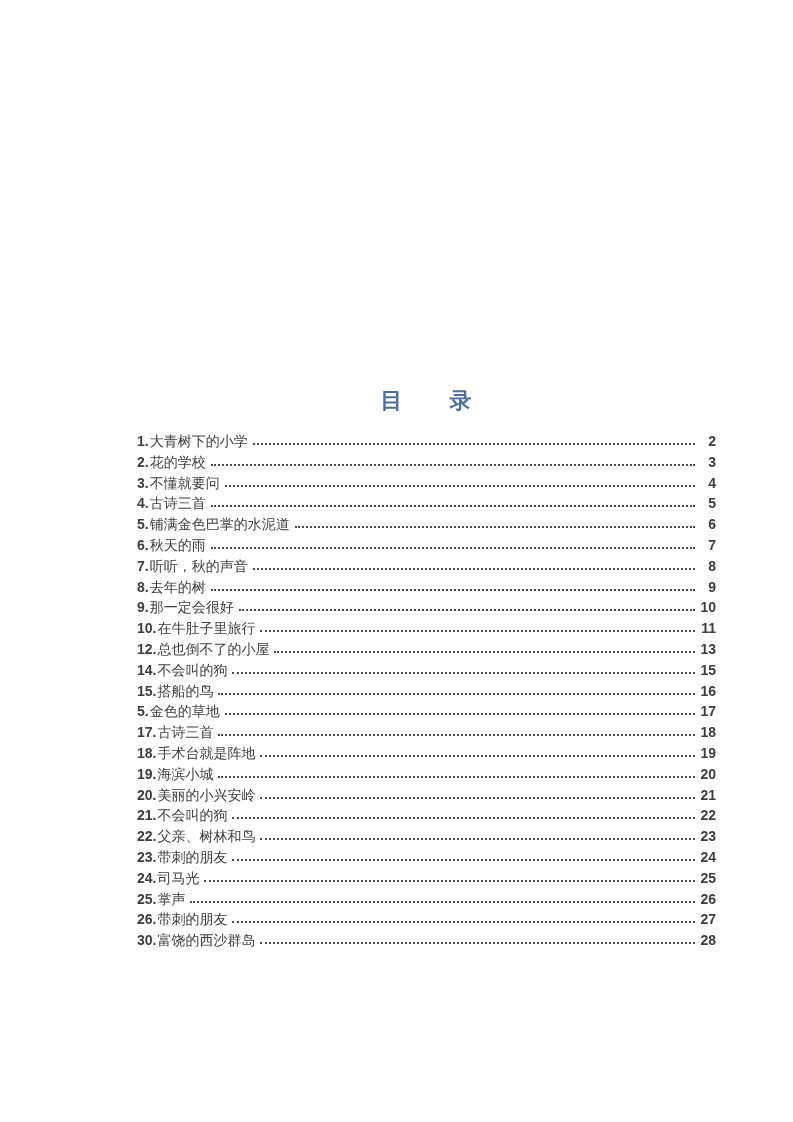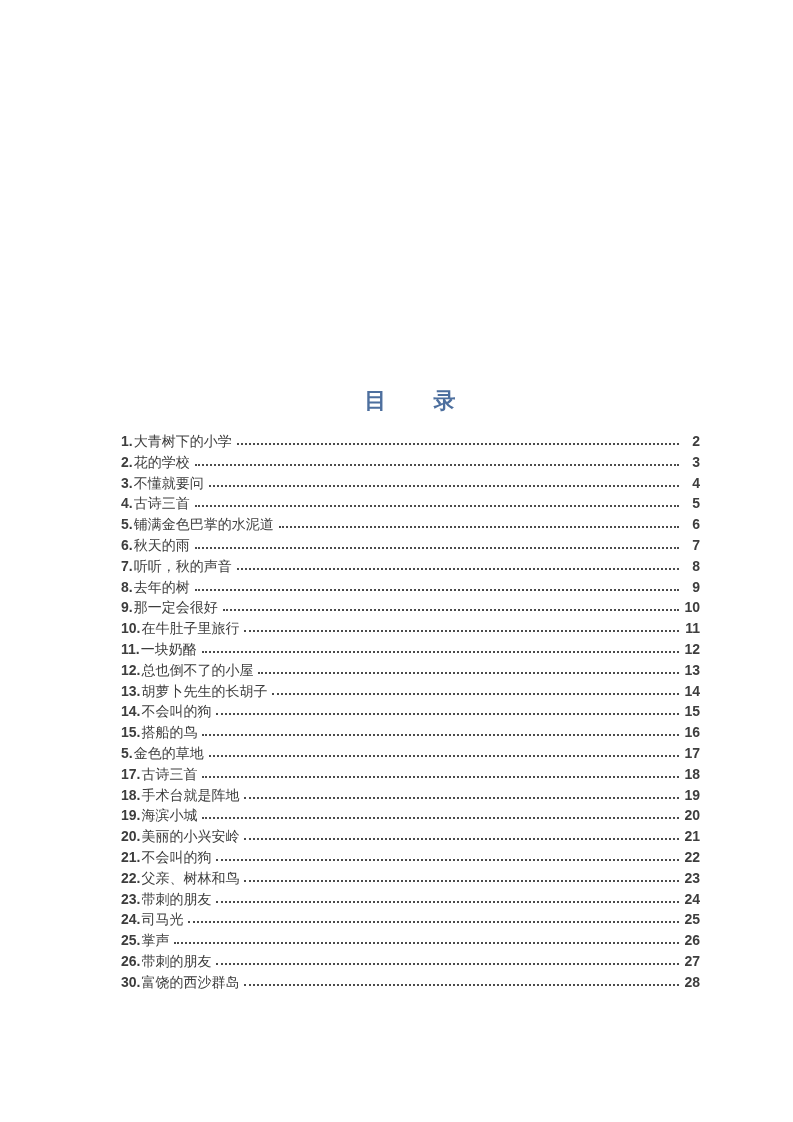--- a/index.html
+++ b/index.html
@@ -11,21 +11,21 @@
     position: relative;
     width: 793px;
     height: 1122px;
     background: #ffffff;
     margin: 0 auto;
     overflow: hidden;
     font-family: "Liberation Serif", "DejaVu Serif", serif;
   }
   .content {
     position: absolute;
-    left: 121px;
+    left: 137px;
     top: 386px;
     width: 579px;
   }
   .toc-title {
     margin: 0 0 15px 0;
     text-align: center;
     font-size: 22px;
     font-weight: bold;
     white-space: pre;
     letter-spacing: 1px;
@@ -141,40 +141,28 @@
     <span class="toc-page">10</span>
   </li>
 
   <li class="toc-row">
     <span class="toc-num">10.</span>
     <span class="toc-entry-title">在牛肚子里旅行</span>
     <span class="leader"></span>
     <span class="toc-page">11</span>
   </li>
 
-  <li class="toc-row">
-    <span class="toc-num">11.</span>
-    <span class="toc-entry-title">一块奶酪</span>
-    <span class="leader"></span>
-    <span class="toc-page">12</span>
-  </li>
 
   <li class="toc-row">
     <span class="toc-num">12.</span>
     <span class="toc-entry-title">总也倒不了的小屋</span>
     <span class="leader"></span>
     <span class="toc-page">13</span>
   </li>
 
-  <li class="toc-row">
-    <span class="toc-num">13.</span>
-    <span class="toc-entry-title">胡萝卜先生的长胡子</span>
-    <span class="leader"></span>
-    <span class="toc-page">14</span>
-  </li>
 
   <li class="toc-row">
     <span class="toc-num">14.</span>
     <span class="toc-entry-title">不会叫的狗</span>
     <span class="leader"></span>
     <span class="toc-page">15</span>
   </li>
 
   <li class="toc-row">
     <span class="toc-num">15.</span>

